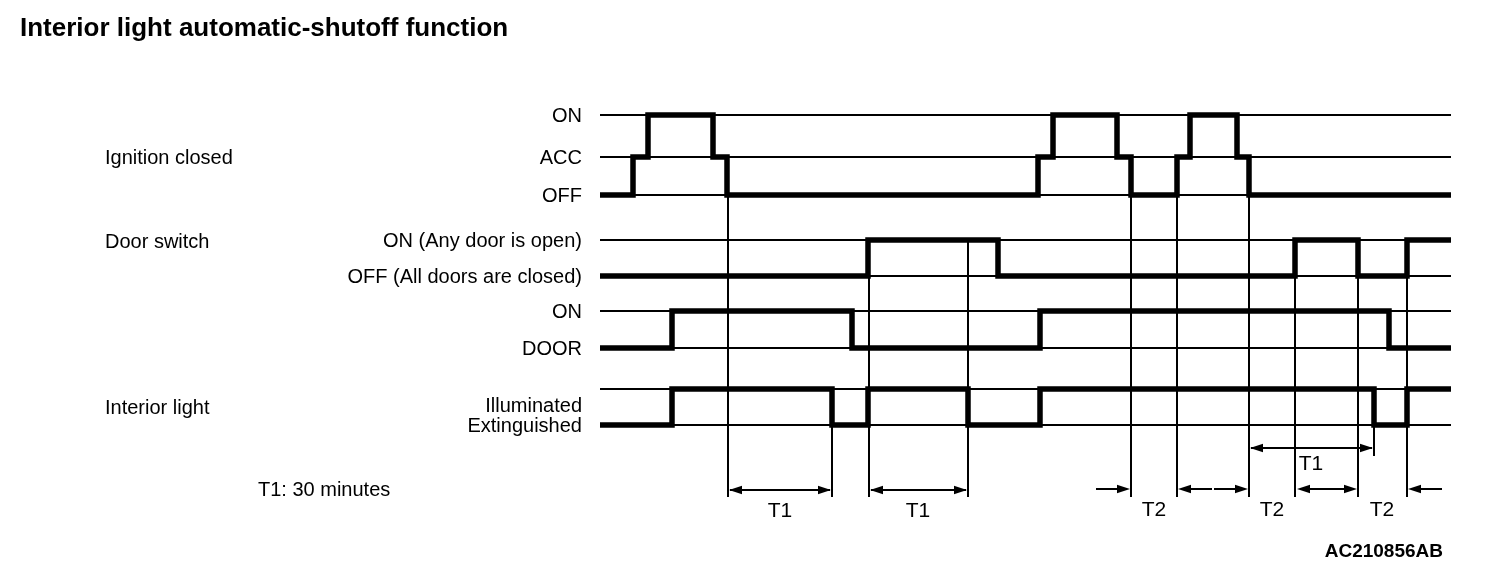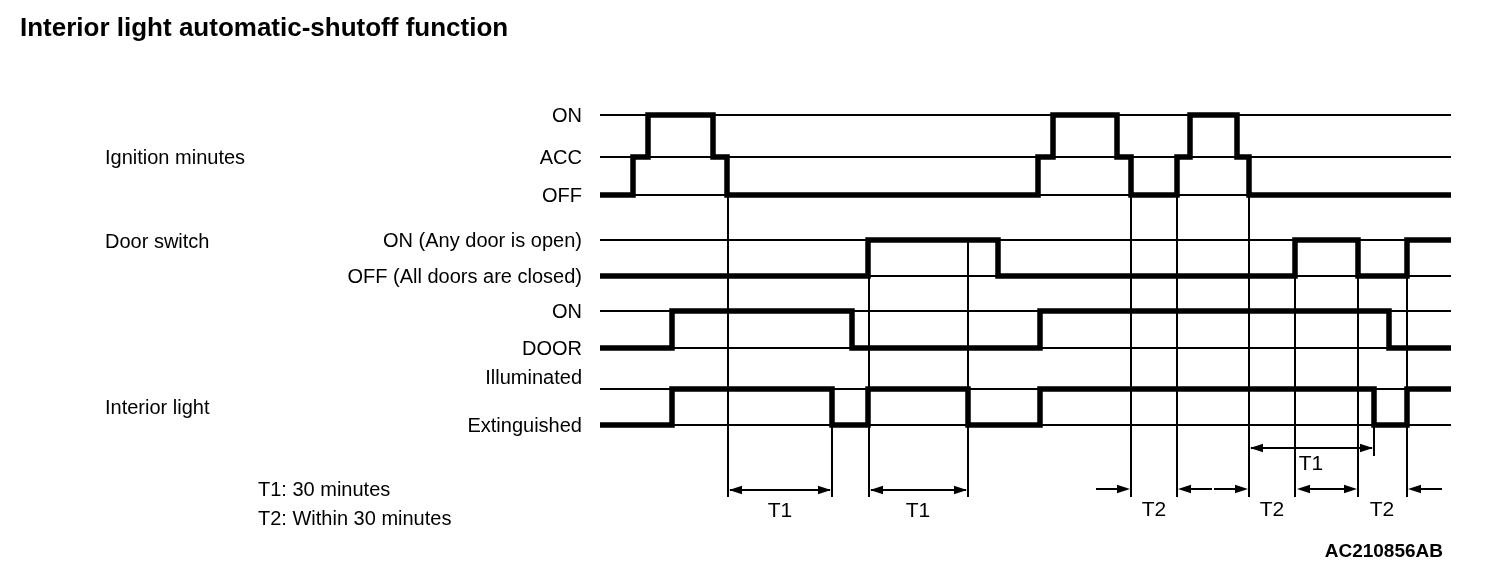--- a/index.html
+++ b/index.html
@@ -70,39 +70,38 @@
       <line x1="1306" y1="489" x2="1331" y2="489" stroke="#000" stroke-width="2" shape-rendering="crispEdges"></line>
       <polygon points="1297,489 1310,484.8 1310,493.2" fill="#000"></polygon>
       <line x1="1323" y1="489" x2="1348" y2="489" stroke="#000" stroke-width="2" shape-rendering="crispEdges"></line>
       <polygon points="1357,489 1344,484.8 1344,493.2" fill="#000"></polygon>
       <line x1="1417" y1="489" x2="1442" y2="489" stroke="#000" stroke-width="2" shape-rendering="crispEdges"></line>
       <polygon points="1408,489 1421,484.8 1421,493.2" fill="#000"></polygon>
     </svg>
 
   <h1 class="figure-title">Interior light automatic-shutoff function</h1>
 
-  <div class="lbl group-lbl" style="top:146px">Ignition minutes</div>
+  <div class="lbl group-lbl" style="top:146px">Ignition closed</div>
   <div class="lbl group-lbl" style="top:230px">Door switch</div>
   <div class="lbl group-lbl" style="top:396px">Interior light</div>
 
   <div class="lbl level-lbl" style="top:104px">ON</div>
   <div class="lbl level-lbl" style="top:146px">ACC</div>
   <div class="lbl level-lbl" style="top:184px">OFF</div>
   <div class="lbl level-lbl" style="top:265px">OFF (All doors are closed)</div>
   <div class="lbl level-lbl" style="top:229px">ON (Any door is open)</div>
   <div class="lbl level-lbl" style="top:300px">ON</div>
   <div class="lbl level-lbl" style="top:337px">DOOR</div>
-  <div class="lbl level-lbl" style="top:366px">Illuminated</div>
+  <div class="lbl level-lbl" style="top:394px">Illuminated</div>
   <div class="lbl level-lbl" style="top:414px">Extinguished</div>
 
   <div class="lbl t-lbl" style="left:780px;top:499px">T1</div>
   <div class="lbl t-lbl" style="left:918px;top:499px">T1</div>
   <div class="lbl t-lbl" style="left:1311px;top:452px">T1</div>
   <div class="lbl t-lbl" style="left:1154px;top:498px">T2</div>
   <div class="lbl t-lbl" style="left:1272px;top:498px">T2</div>
   <div class="lbl t-lbl" style="left:1382px;top:498px">T2</div>
 
   <div class="lbl legend-lbl" style="top:478px">T1: 30 minutes</div>
-  <div class="lbl legend-lbl" style="top:507px">T2: Within 30 minutes</div>
 
   <div class="figure-code">AC210856AB</div>
 
 </div>
 
 </body></html>

